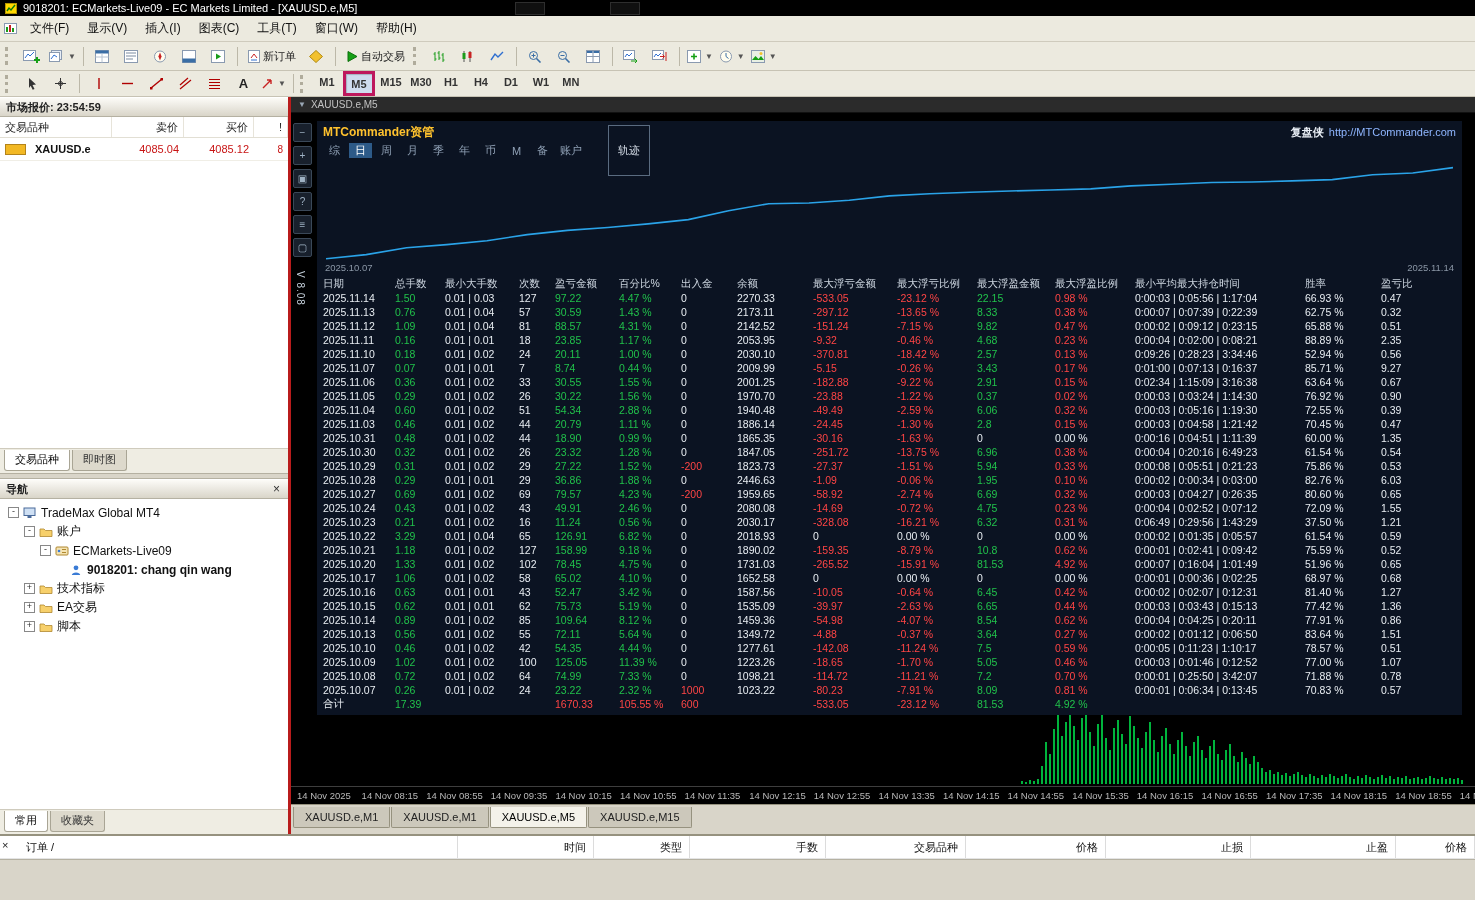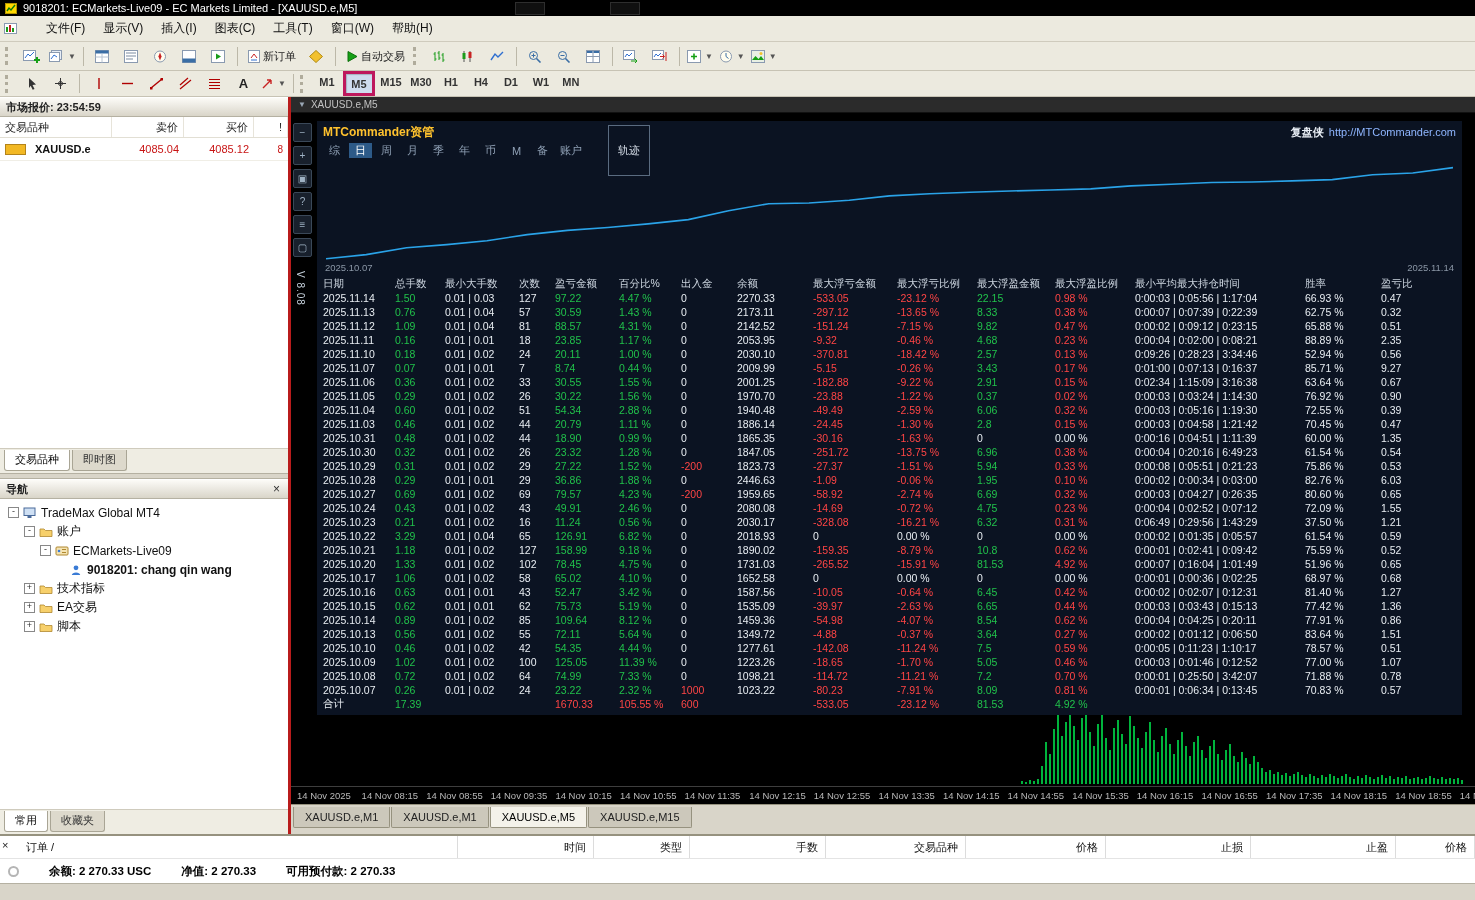--- a/index.html
+++ b/index.html
@@ -3,21 +3,21 @@
 <meta charset="utf-8">
 <style>
   html,body{margin:0;padding:0}
   body{width:1475px;height:900px;overflow:hidden;background:#000;font-family:"Liberation Sans",sans-serif;-webkit-font-smoothing:antialiased}
   .app{width:1475px;height:900px;display:flex;flex-direction:column}
   
   .titlebar{flex:0 0 16px;background:#000;color:#fff;font-size:11px;display:flex;align-items:center;gap:6px;padding:0 5px;position:relative}
   .titleicon{width:12px;height:11px;display:inline-block}
   .wc{position:absolute;top:2px;width:28px;height:11px;border:1px solid #2e2e2e;background:#101010}
   
-  .menubar{flex:0 0 25px;background:#eceadf;border-bottom:1px solid #cfcbbd;display:flex;align-items:center;font-size:12px;color:#111;padding-left:4px;gap:16px}
+  .menubar{flex:0 0 25px;background:#eceadf;border-bottom:1px solid #cfcbbd;display:flex;align-items:center;font-size:12px;color:#111;padding-left:4px;gap:0}
   .menu-item{padding:4px 9px;cursor:default}
   .mchart{width:14px;height:12px;margin-right:3px}
   
   .toolbar{background:#eceadf;display:flex;align-items:center;padding:0 3px;border-bottom:1px solid #c7c3b4}
   .tb1{flex:0 0 28px}
   .tb2{flex:0 0 25px}
   .grip{width:5px;height:18px;border-left:3px dotted #b0ac9c;margin:0 4px 0 2px}
   .sep{width:1px;height:19px;background:#bcb8a8;margin:0 4px}
   .tbtn{min-width:23px;height:21px;display:flex;align-items:center;justify-content:center;border:1px solid transparent;border-radius:2px;gap:3px;padding:0 2px;font-size:11px;color:#222;cursor:default}
   .tbtn.labeled{padding:0 5px}
@@ -1167,22 +1167,16 @@
         <span>订单 /</span>
         <span>时间</span>
         <span>类型</span>
         <span>手数</span>
         <span>交易品种</span>
         <span>价格</span>
         <span>止损</span>
         <span>止盈</span>
         <span>价格</span>
       </div>
-    <div class="term-balance" id="term-balance">
-        <span class="bicon"></span>
-        <span>余额: 2 270.33 USC</span>
-        <span>净值: 2 270.33</span>
-        <span>可用预付款: 2 270.33</span>
-      </div>
     <div class="term-strip"></div>
   </div>
 
 </div>
 
 </body></html>

